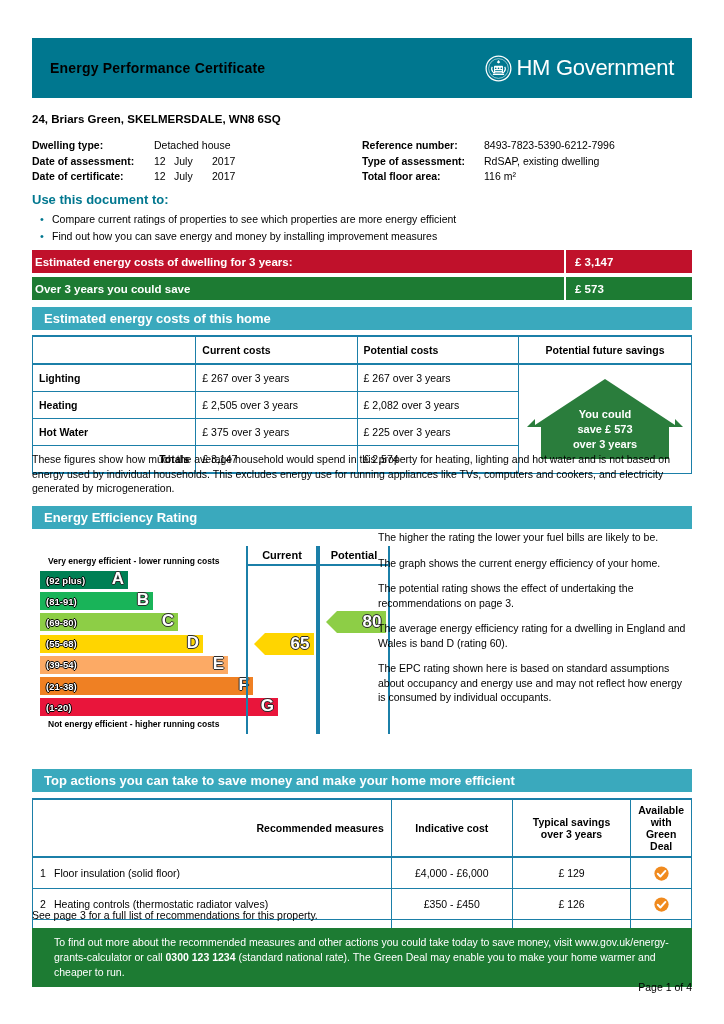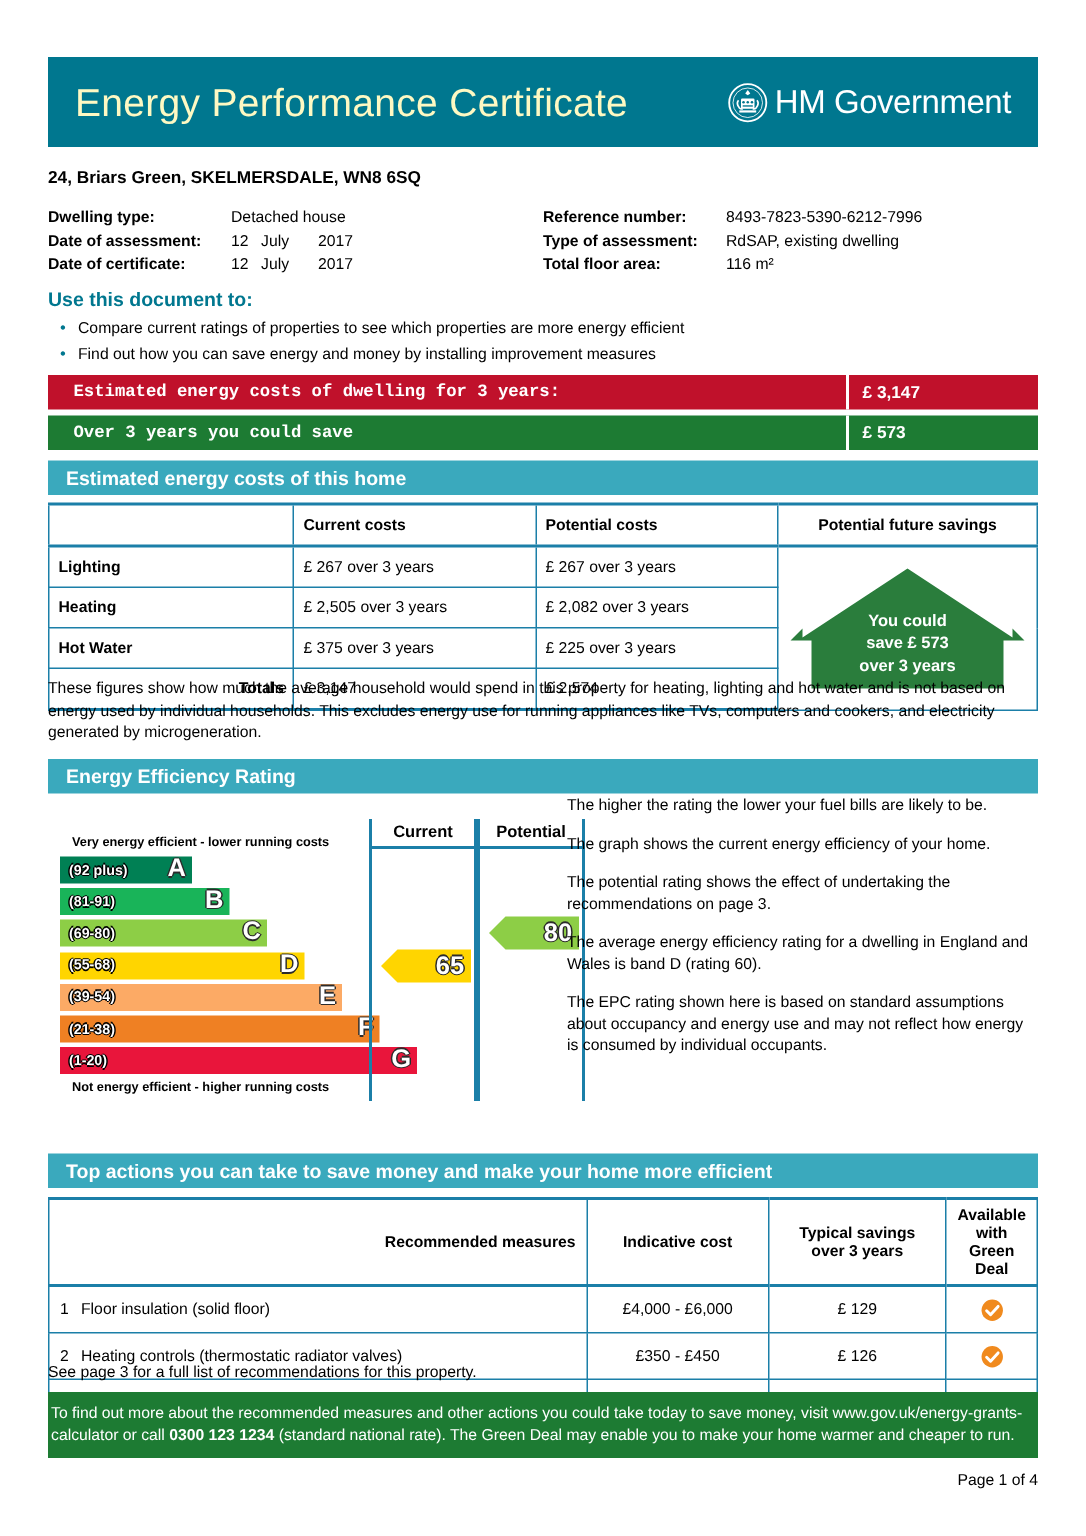--- a/index.html
+++ b/index.html
@@ -9,21 +9,21 @@
     font-family:"Liberation Sans",sans-serif;color:#000;
     -webkit-font-smoothing:none;
   }
 
   
   .banner{
     position:absolute;left:32px;top:38px;width:660px;height:60px;
     background:#00778f;display:flex;align-items:center;justify-content:space-between;
     padding:0 18px;box-sizing:border-box;
   }
-  .banner-title{color:#fef9c3;font-size:26px;font-weight:normal;letter-spacing:.2px;}
+  .banner-title{color:#000000;font-size:14px;font-weight:bold;letter-spacing:.2px;}
   .gov-brand{display:flex;align-items:center;gap:5px;}
   .gov-brand .crest{width:27px;height:27px;display:block;}
   .gov-text{color:#fff;font-size:22px;letter-spacing:-.3px;}
 
   
   .address{position:absolute;left:32px;top:113px;font-size:11.5px;font-weight:bold;}
 
   
   .details{position:absolute;left:32px;top:138px;width:660px;font-size:10.5px;}
   .drow{display:flex;line-height:15.5px;}
@@ -39,21 +39,21 @@
   .bullet{color:#00778f;width:20px;flex:none;text-align:center;font-size:11px;}
 
   
   .costbar{
     position:absolute;left:32px;width:660px;height:23px;color:#fff;
     font-size:11.5px;font-weight:bold;display:flex;align-items:center;
     box-sizing:border-box;
   }
   .costbar.red{top:250px;background:#c0112b;}
   .costbar.green{top:277px;background:#1d7b33;}
-  .cb-label{flex:1;padding-left:17px;font-family:Liberation Mono, monospace;}
+  .cb-label{flex:1;padding-left:3px;}
   .cb-val{width:128px;border-left:2px solid #fff;height:100%;display:flex;align-items:center;padding-left:9px;box-sizing:border-box;}
 
   
   .sechdr{
     position:absolute;left:32px;width:660px;height:23px;background:#3aa9bd;
     color:#fff;font-size:13px;font-weight:bold;display:flex;align-items:center;
     padding-left:12px;box-sizing:border-box;
   }
 
   
@@ -123,21 +123,21 @@
   .rectable td.cost{text-align:center;}
   .rectable td.save{text-align:center;}
   .rectable td.deal{text-align:center;}
   .rectable tr.last td{border-bottom:2px solid #1b7fa8;}
   .tick{display:inline-block;width:15px;height:15px;vertical-align:middle;}
 
   .seepage{position:absolute;left:32px;top:909px;font-size:10.5px;}
   .greenbox{
     position:absolute;left:32px;top:928px;width:660px;
     background:#1d7b33;color:#fff;font-size:10.5px;line-height:15px;
-    padding:7px 2px;box-sizing:border-box;
+    padding:7px 22px;box-sizing:border-box;
   }
   .pagenum{position:absolute;right:32px;top:981px;font-size:10.5px;}
 </style>
 </head>
 <body>
 
 <div class="banner">
   <div class="banner-title">Energy Performance Certificate</div>
   <div class="gov-brand">
     <svg class="crest" viewBox="0 0 48 48">

